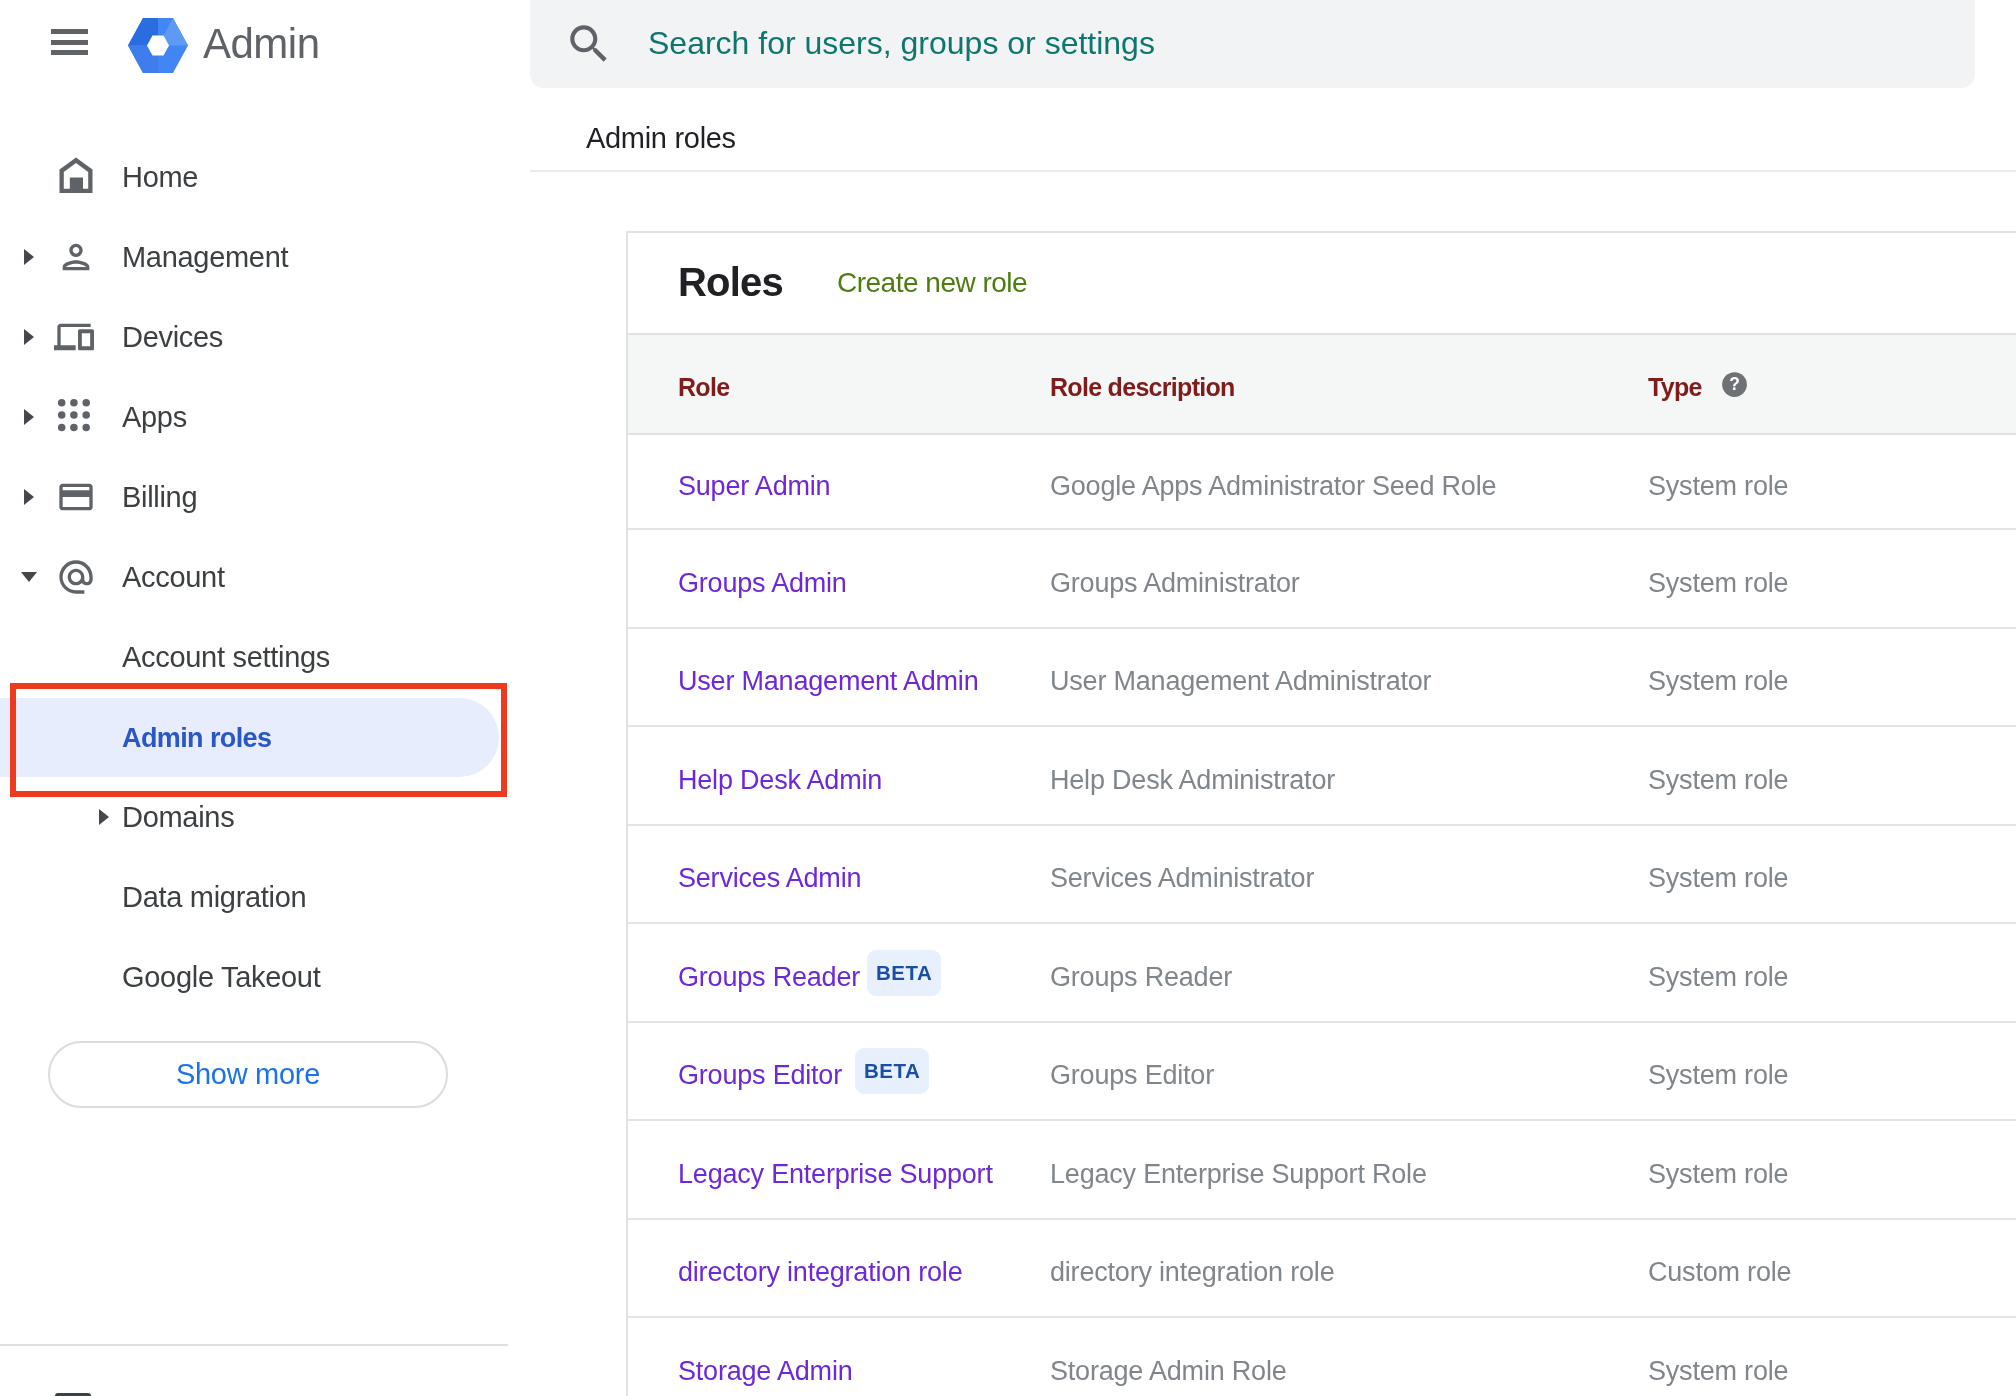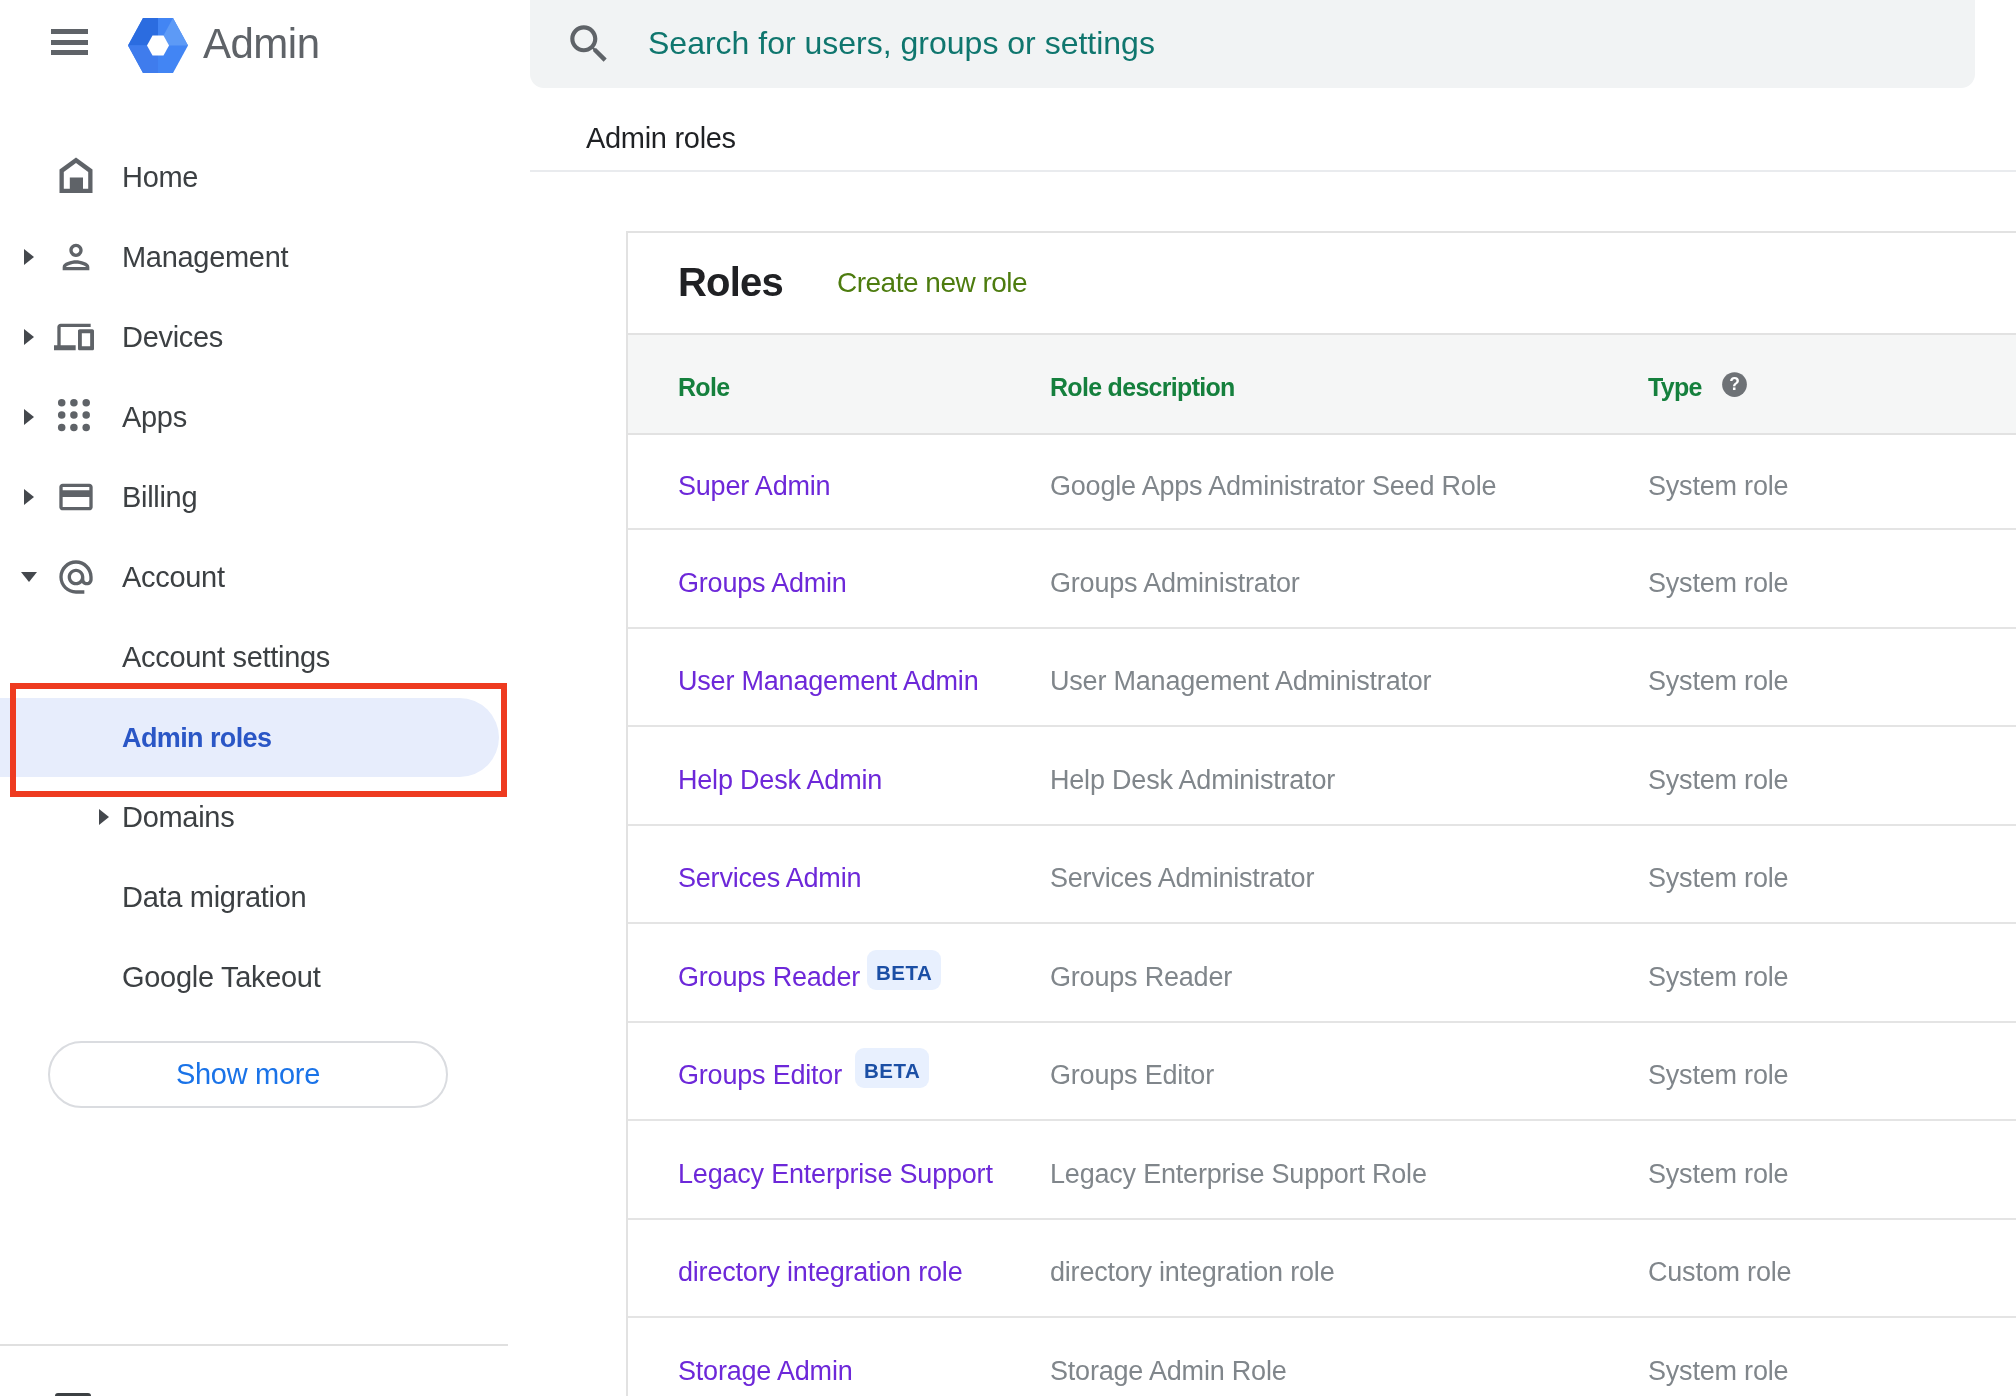--- a/index.html
+++ b/index.html
@@ -32,27 +32,27 @@
 #pagediv { position:absolute; left:530px; top:170px; width:1486px; height:2px; background:#e9ebee; }
 
 #card { position:absolute; left:626px; top:231px; width:1392px; height:1200px; border:2px solid #e2e2e2; border-right:none; border-bottom:none; }
 #cardhead { position:absolute; left:0; top:0; width:100%; height:100px; }
 #cardhead .roles { position:absolute; left:50px; top:50%; margin-top:-19px; font-size:40px; letter-spacing:-0.8px; line-height:37px; font-weight:bold; color:#202124; }
 #cardhead .create { position:absolute; left:209px; top:50%; margin-top:-18px; font-size:28px; letter-spacing:-0.5px; line-height:35px; color:#4d7c0f; }
 #thead { position:absolute; left:0; top:100px; width:100%; height:102px; background:#f5f6f6; border-top:2px solid #e2e2e2; border-bottom:2px solid #e2e2e2; }
 .c1 { position:absolute; left:50px; }
 .c2 { position:absolute; left:422px; }
 .c3 { position:absolute; left:1020px; }
-#thead .hl { top:50%; margin-top:-11px; font-size:25px; letter-spacing:-0.7px; line-height:29px; font-weight:bold; color:#15803d; }
+#thead .hl { top:50%; margin-top:-11px; font-size:25px; letter-spacing:-0.7px; line-height:29px; font-weight:bold; color:#7f1d1d; }
 #qicon { position:absolute; left:1093px; top:50%; margin-top:-13px; width:27px; height:27px; }
 .row { position:absolute; left:0; width:100%; border-bottom:2px solid #e4e4e4; }
 .row .cell { position:absolute; top:50%; margin-top:-13px; font-size:27px; letter-spacing:-0.2px; line-height:34px; }
 .row .link { color:#6d28d9; }
 .row .desc, .row .type { color:#80868b; }
-.beta { position:absolute; top:50%; margin-top:-23px; height:40px; line-height:46px; padding:0 9px; background:#e8f0fe; color:#1b4fa5; font-weight:bold; font-size:20.5px; border-radius:9px; letter-spacing:0.5px; }
+.beta { position:absolute; top:50%; margin-top:-23px; height:46px; line-height:46px; padding:0 9px; background:#e8f0fe; color:#1b4fa5; font-weight:bold; font-size:20.5px; border-radius:9px; letter-spacing:0.5px; }
 </style>
 </head>
 <body>
 
 <div id="hamburger">
     <div style="top:0"></div>
     <div style="top:11px"></div>
     <div style="top:21px"></div>
   </div>
 <svg id="logo" width="60" height="55" viewBox="0 0 60 55">

